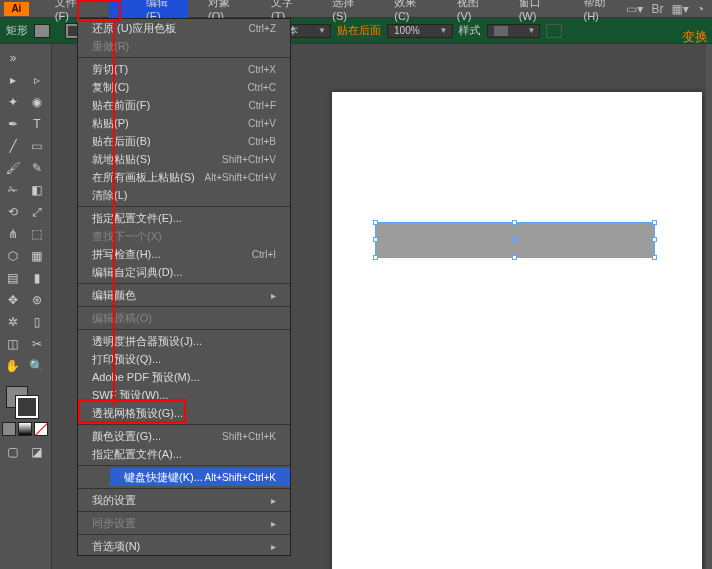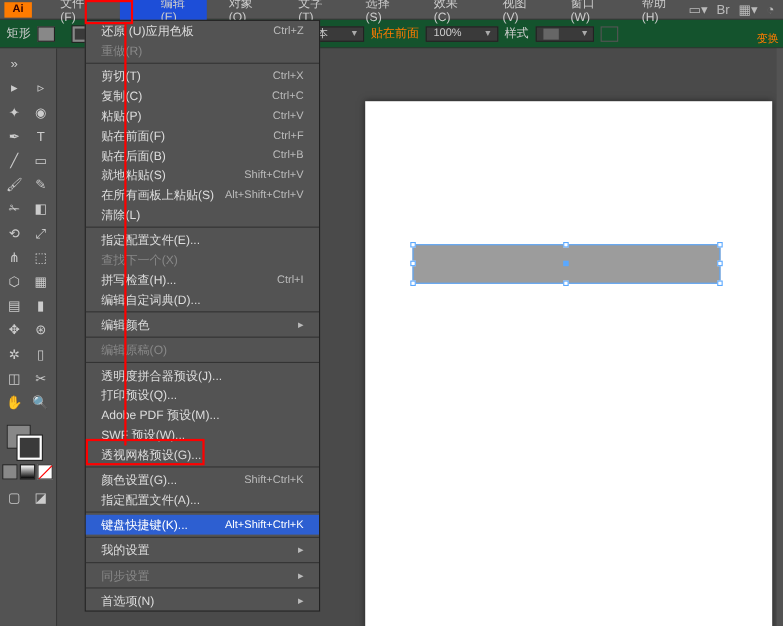--- a/index.html
+++ b/index.html
@@ -12,21 +12,21 @@
     .top-icons { margin-left: auto; display: flex; gap: 8px; padding-right: 8px; color: #bbb; }
     .top-icons span { font-size: 12px; }
 
     .optbar { display: flex; align-items: center; height: 26px; background: #14532d; border-bottom: 1px solid #333; padding: 0 6px; gap: 6px; }
     .optbar .label { color: #ccc; font-size: 11px; }
     .num-input { width: 42px; height: 18px; background: #3a3a3a; border: 1px solid #222; color: #ccc; font-size: 10px; padding: 0 3px; }
     .dropdown { display: flex; align-items: center; height: 14px; background: #3a3a3a; border: 1px solid #222; color: #ccc; font-size: 10px; padding: 0 4px 0 6px; gap: 20px; }
     .chev { font-size: 8px; color: #aaa; }
     .stroke-sample { width: 48px; height: 10px; background: linear-gradient(#888,#888) center/40px 4px no-repeat; background-color: #3a3a3a; border: 1px solid #222; }
     .orange-label { color: #ff7b00; font-size: 11px; }
-    .orange-rt { position:absolute; right:4px; top:28px; color:#ff7b00; font-size:10px; }
+    .orange-rt { position:absolute; right:4px; top:28px; color:#ff7b00; font-size:13px; }
 
     .main { display: flex; height: calc(100% - 44px); }
     .ltool { width: 52px; background: #535353; border-right: 1px solid #333; padding: 4px 2px; display: flex; flex-direction: column; gap: 2px; }
     .tool-row { display: flex; gap: 2px; }
     .tool-btn { width: 22px; height: 20px; display: flex; align-items: center; justify-content: center; color: #ccc; font-size: 12px; cursor: pointer; }
     .swatch-area { margin-top: 6px; position: relative; height: 34px; }
     .swatch-fill { position: absolute; left: 4px; top: 2px; width: 22px; height: 22px; background: #888; border: 1px solid #222; }
     .swatch-stroke { position: absolute; left: 14px; top: 12px; width: 22px; height: 22px; background: #3a3a3a; border: 2px solid #fff; box-shadow: 0 0 0 1px #222; }
     .mode-row { display:flex; gap:2px; margin-top:2px;}
     .mode-box { width:14px; height:14px; border:1px solid #222;}
@@ -38,21 +38,21 @@
     .selected-rect { position: absolute; left: 43px; top: 130px; width: 280px; height: 36px; background: #9c9c9c; border: 1px solid #5aa8ff; }
     .anchor { position: absolute; width: 5px; height: 5px; background: #fff; border: 1px solid #5aa8ff; }
     .anchor.tl { left: -3px; top: -3px;} .anchor.tm { left: 50%; margin-left:-3px; top:-3px;} .anchor.tr { right:-3px; top:-3px;}
     .anchor.ml { left:-3px; top:50%; margin-top:-3px;} .anchor.mr{ right:-3px; top:50%; margin-top:-3px;}
     .anchor.bl { left:-3px; bottom:-3px;} .anchor.bm{ left:50%; margin-left:-3px; bottom:-3px;} .anchor.br{ right:-3px; bottom:-3px;}
     .centerpt{ position:absolute; left:50%; top:50%; width:5px; height:5px; margin:-3px 0 0 -3px; background:#5aa8ff;}
 
     .dropdown-menu { position: absolute; left: 77px; top: 18px; width: 214px; background: #535353; border: 1px solid #222; z-index: 100; }
     .dm-item { display: flex; justify-content: space-between; align-items: center; padding: 3px 14px 3px 14px; color: #ddd; cursor: pointer; font-size: 11px; height: 18px;}
     .dm-item.disabled { color: #888; }
-    .dm-item.highlighted { background: #2d5fd1; color: #fff; }
+    .dm-item.highlighted { background: #2d5fd1; color: #fff; margin-left: 32px; }
     .dm-sep { height: 1px; background: #333; margin: 2px 0; }
     .dm-short { color: #bbb; font-size: 10px; }
     .dm-item.highlighted .dm-short { color: #fff; }
 
     .red-outline-a { position: absolute; border: 2px solid #ff0000; pointer-events: none; z-index: 200; }
 
     .rpnl { position:absolute; right:0; top:44px; bottom:0; width:6px; background:#535353;}
   </style>
 </head>
 <body>
@@ -85,21 +85,21 @@
   <span class="label">pt</span>
   <div class="dropdown">
       <span>等比</span>
       <span class="chev">▼</span>
     </div>
   <span class="stroke-sample"></span>
   <div class="dropdown">
       <span>基本</span>
       <span class="chev">▼</span>
     </div>
-  <span class="orange-label">贴在前面</span>
+  <span class="orange-label">贴在后面</span>
   <div class="dropdown">
       <span>100%</span>
       <span class="chev">▼</span>
     </div>
   <span class="label">样式</span>
   <div class="dropdown">
       <span style="width:14px;height:10px;background:#666;display:inline-block"></span>
       <span class="chev">▼</span>
     </div>
   <span style="width:16px;height:14px;border:1px solid #555"></span>
@@ -212,26 +212,26 @@
     <div class="dm-sep"></div>
     <div class="dm-item">
       <span>剪切(T)</span>
       <span class="dm-short">Ctrl+X</span>
     </div>
     <div class="dm-item">
       <span>复制(C)</span>
       <span class="dm-short">Ctrl+C</span>
     </div>
     <div class="dm-item">
+      <span>贴在前面(F)</span>
+      <span class="dm-short">Ctrl+F</span>
+    </div>
+    <div class="dm-item">
       <span>粘贴(P)</span>
       <span class="dm-short">Ctrl+V</span>
-    </div>
-    <div class="dm-item">
-      <span>贴在前面(F)</span>
-      <span class="dm-short">Ctrl+F</span>
     </div>
     <div class="dm-item">
       <span>贴在后面(B)</span>
       <span class="dm-short">Ctrl+B</span>
     </div>
     <div class="dm-item">
       <span>就地粘贴(S)</span>
       <span class="dm-short">Shift+Ctrl+V</span>
     </div>
     <div class="dm-item">

